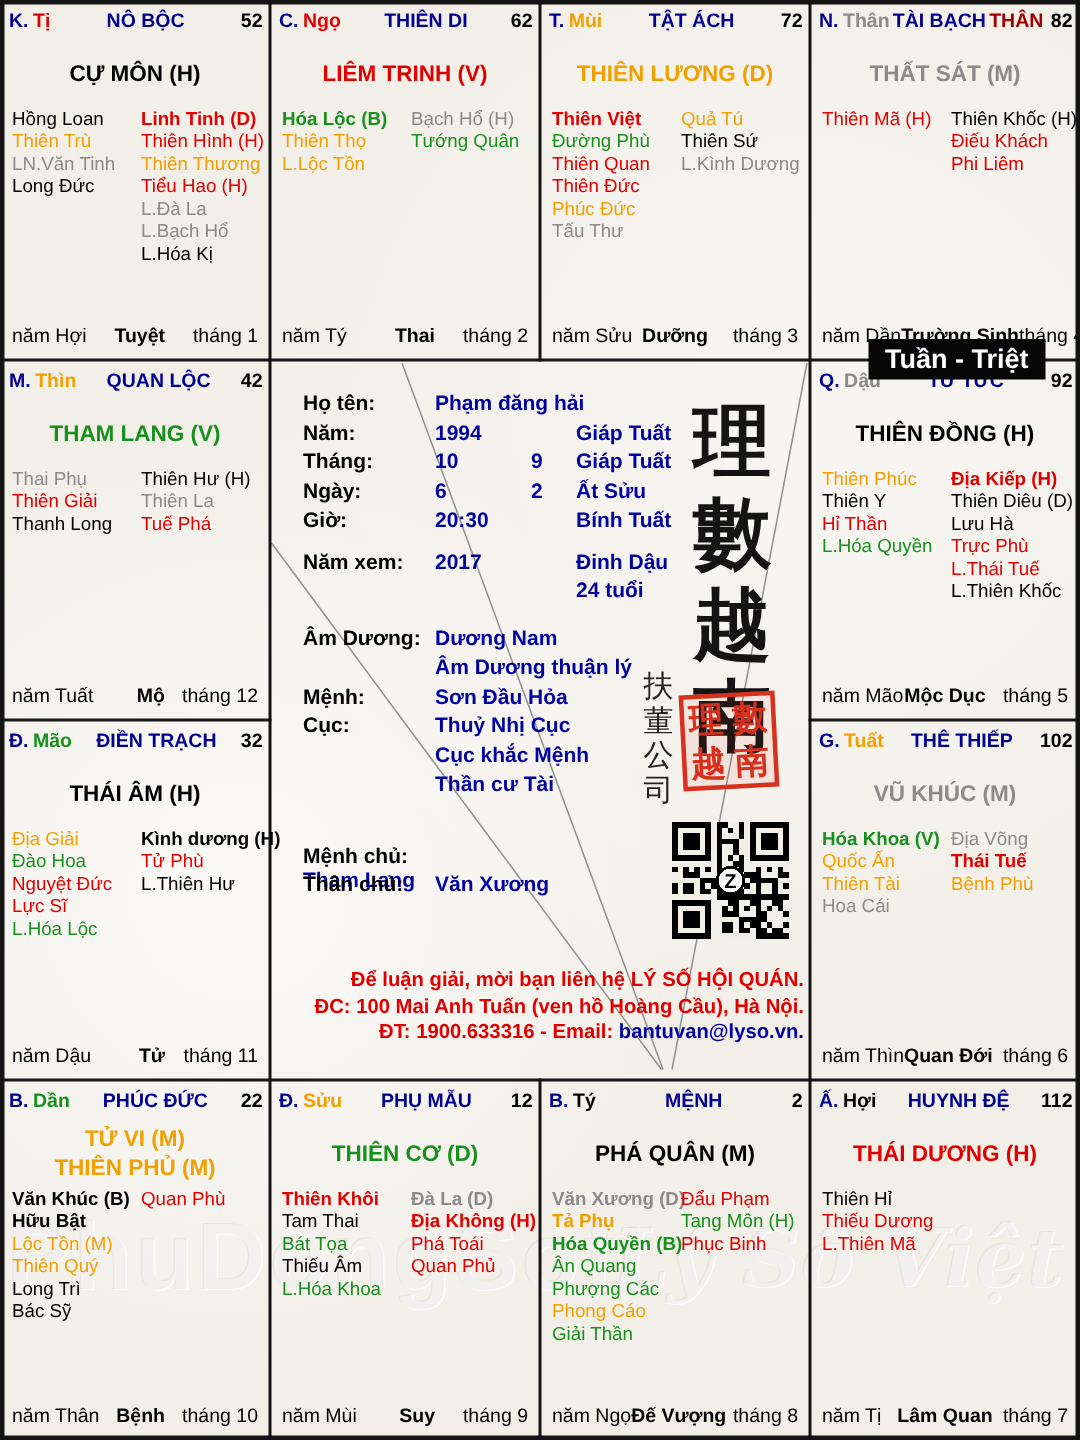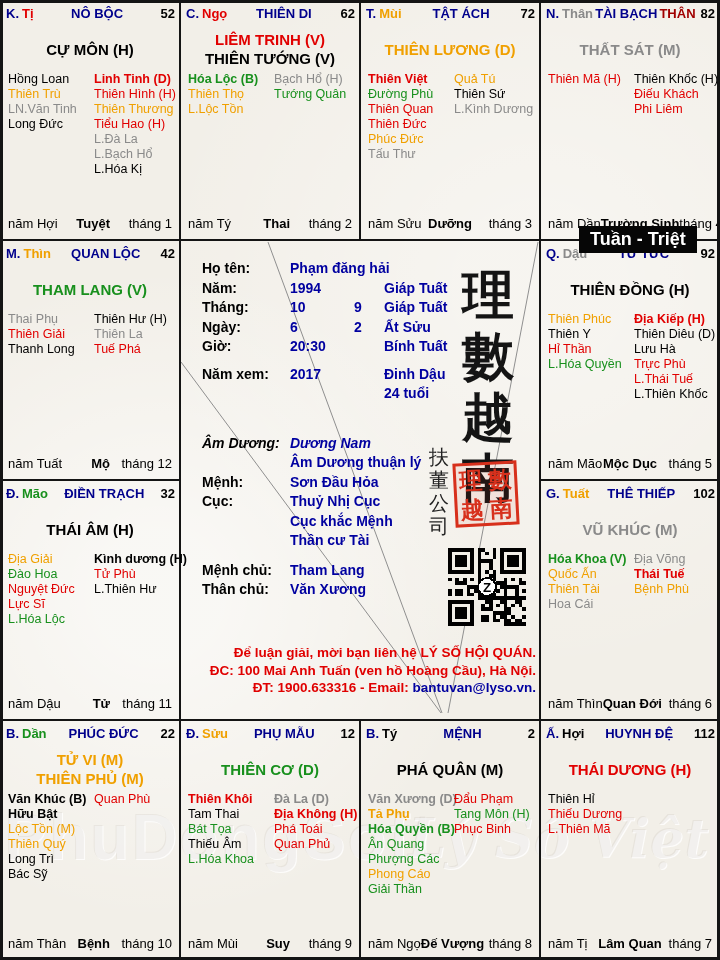--- a/index.html
+++ b/index.html
@@ -113,21 +113,20 @@
       </div>
       <div class="cell" style="left: 180px; top: 0px;">
         <div class="hdr">
           <span class="stem">C.</span>
           <span class="branch r">Ngọ</span>
           <span class="palace">THIÊN DI</span>
           <span class="num">62</span>
         </div>
         <div class="mains">
           <div class="star r">LIÊM TRINH (V)</div>
-          <div class="star k">THIÊN TƯỚNG (V)</div>
         </div>
         <div class="cols">
           <div class="colL">
             <div class="star g bld">Hóa Lộc (B)</div>
             <div class="star o">Thiên Thọ</div>
             <div class="star o">L.Lộc Tồn</div>
           </div>
           <div class="colR">
             <div class="star y">Bạch Hổ (H)</div>
             <div class="star g">Tướng Quân</div>
@@ -471,21 +470,21 @@
           <span class="c1">2017</span>
           <span class="c2"></span>
           <span class="c3">Đinh Dậu</span>
         </div>
         <div class="irow">
           <span class="lbl"></span>
           <span class="c1"></span>
           <span class="c2"></span>
           <span class="c3">24 tuổi</span>
         </div>
-        <div class="irow" style="margin-top: 30px; font-style: italic;">
+        <div class="irow" style="margin-top: 12px;">
           <span class="lbl">Âm Dương:</span>
           <span class="c1">Dương Nam</span>
           <span class="c2"></span>
           <span class="c3"></span>
         </div>
         <div class="irow">
           <span class="lbl"></span>
           <span class="c1">Âm Dương thuận lý</span>
           <span class="c2"></span>
           <span class="c3"></span>
@@ -507,21 +506,21 @@
           <span class="c1">Cục khắc Mệnh</span>
           <span class="c2"></span>
           <span class="c3"></span>
         </div>
         <div class="irow">
           <span class="lbl"></span>
           <span class="c1">Thần cư Tài</span>
           <span class="c2"></span>
           <span class="c3"></span>
         </div>
-        <div class="irow" style="margin-top: 10px;">
+        <div class="irow" style="margin-top: 28px; flex-direction: column;">
           <span class="lbl">Mệnh chủ:</span>
           <span class="c1">Tham Lang</span>
           <span class="c2"></span>
           <span class="c3"></span>
         </div>
         <div class="irow">
           <span class="lbl">Thân chủ:</span>
           <span class="c1">Văn Xương</span>
           <span class="c2"></span>
           <span class="c3"></span>

